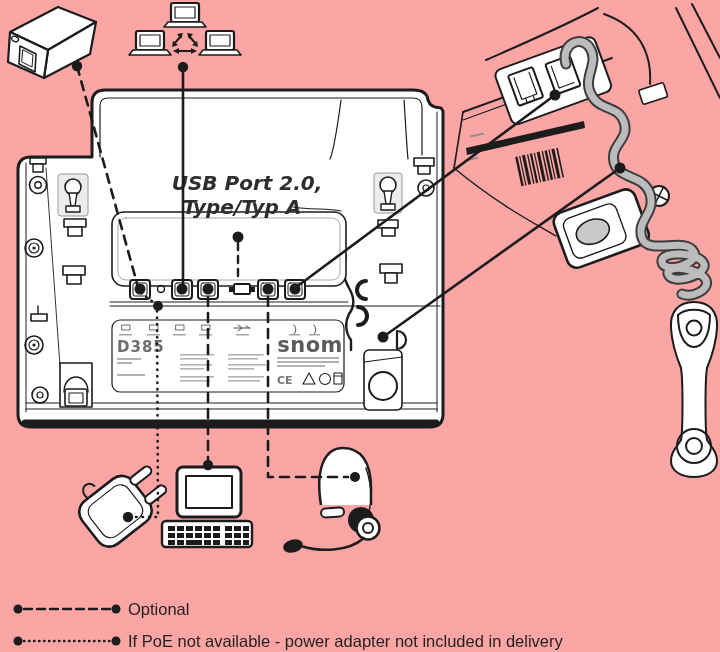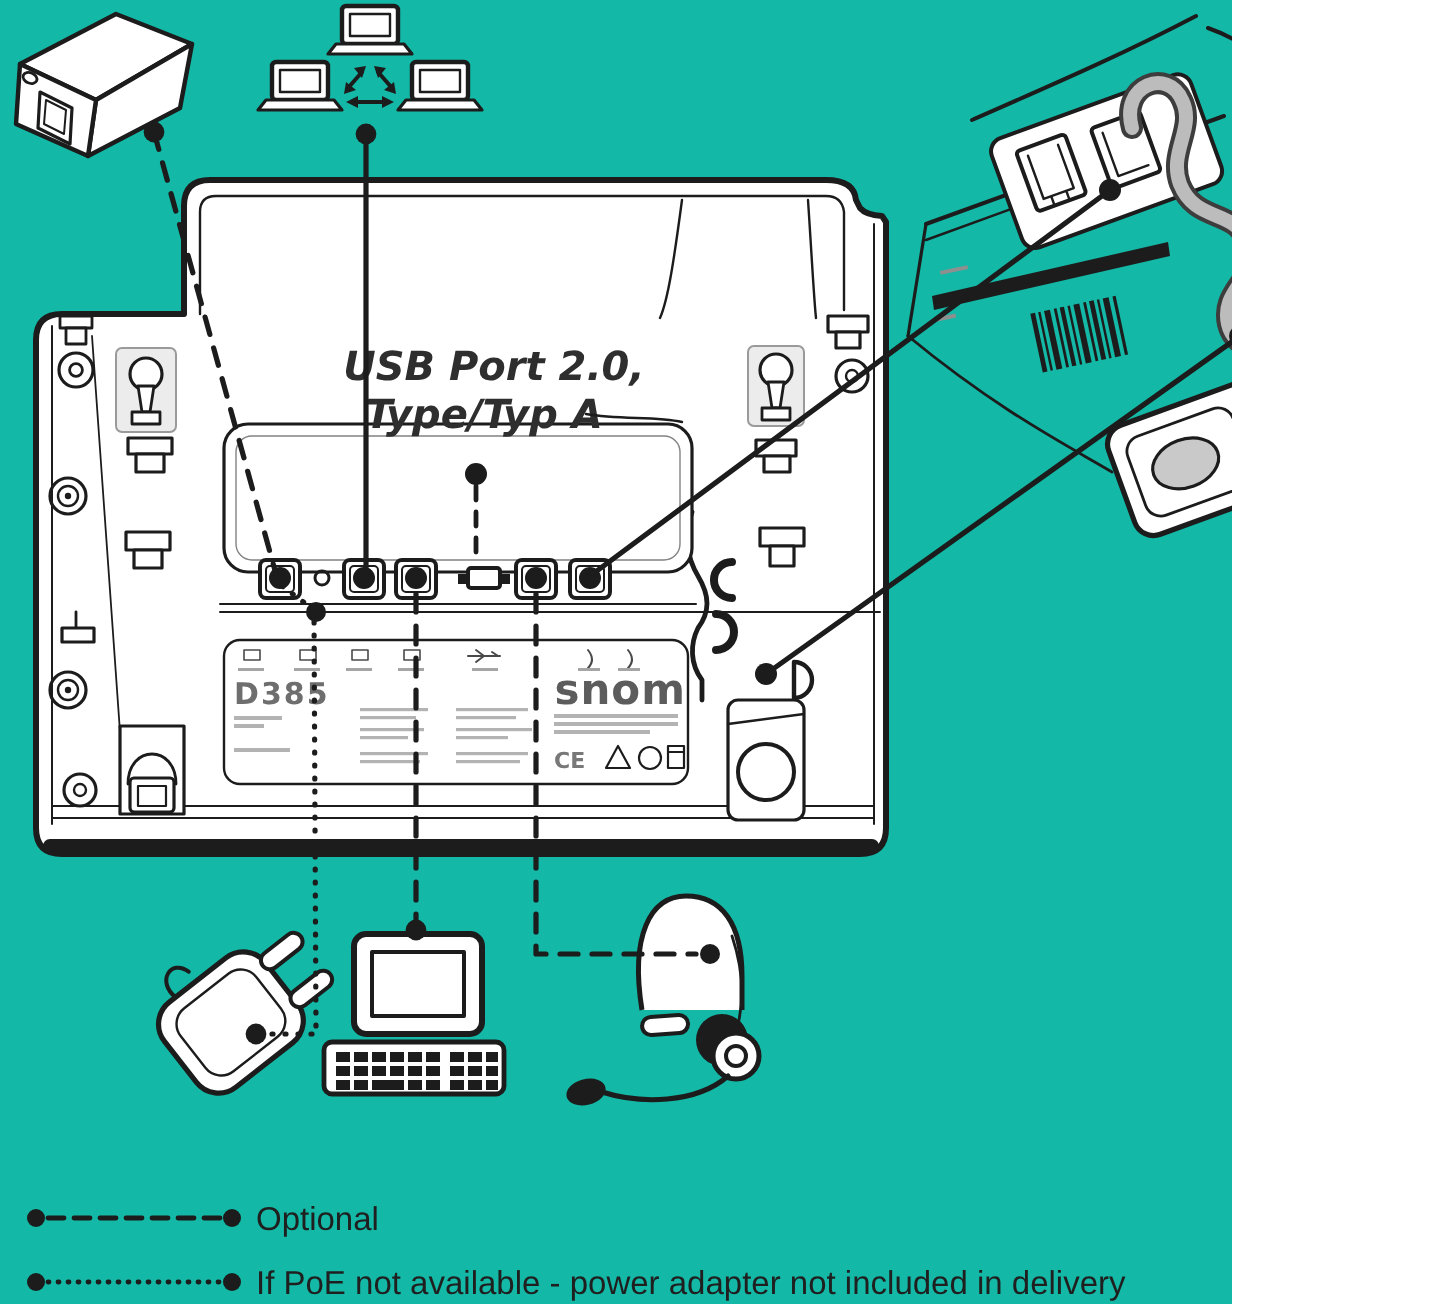--- a/index.html
+++ b/index.html
@@ -1,16 +1,16 @@
 <!DOCTYPE html>
 <html><head>
 <meta charset="utf-8">
 <style>
   html,body { margin:0; padding:0; background:#ffffff; }
-  .stage { position:relative; width:616px; height:652px; background:#14b8a6; overflow:hidden; }
+  .stage { position:relative; width:720px; height:652px; background:#fca5a5; overflow:hidden; }
   svg { display:block; }
   .ln  { fill:none; stroke:#1c1c1c; stroke-linecap:round; stroke-linejoin:round; }
   .fw  { fill:#ffffff; stroke:#1c1c1c; stroke-linejoin:round; }
   .tint{ fill:#ececec; stroke:#9a9a9a; }
   .dark{ fill:#1c1c1c; stroke:none; }
   .gbar{ fill:#b3b3b3; stroke:none; }
   .g2  { fill:#8f8f8f; stroke:none; }
   .cordU { fill:none; stroke:#3d3d3d; stroke-width:11; stroke-linecap:round; }
   .cordO { fill:none; stroke:#bcbcbc; stroke-width:7;  stroke-linecap:round; }
   .usb-label  { font:italic 600 20px "DejaVu Sans", sans-serif; fill:#2e2e2e; }

